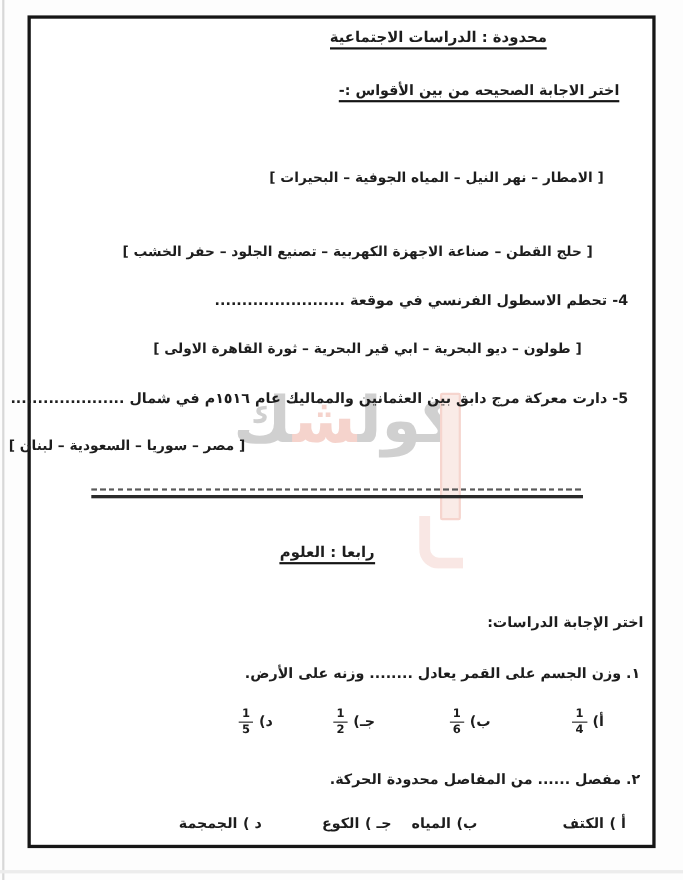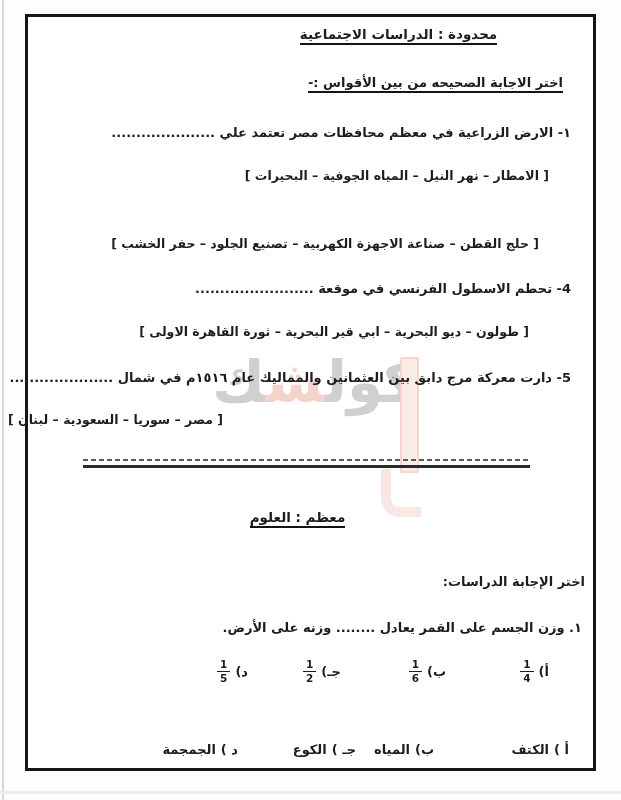--- a/index.html
+++ b/index.html
@@ -49,37 +49,36 @@
         <div class="wm-hook"></div>
       </div>
 
       <div class="line center-wrap z" style="top:9px">
         <span class="t3 underline">محدودة : الدراسات الاجتماعية</span>
       </div>
       <div class="line z" style="top:39px;right:30px">
         <span class="underline">اختر الاجابة الصحيحه من بين الأقواس :-</span>
       </div>
 
-      <div class="line z" style="top:71px;right:22px">١- الارض الزراعية في معظم محافظات مصر تعتمد علي .....................</div>
       <div class="line choices z" style="top:99px;right:44px">[ الامطار – نهر النيل – المياه الجوفية – البحيرات ]</div>
 
       <div class="line choices z" style="top:152px;right:54px">[ حلج القطن – صناعة الاجهزة الكهربية – تصنيع الجلود – حفر الخشب ]</div>
 
       <div class="line z" style="top:182px;right:22px">4- تحطم الاسطول الفرنسي في موقعة ........................</div>
       <div class="line choices z" style="top:210px;right:64px">[ طولون – ديو البحرية – ابي قير البحرية – ثورة القاهرة الاولى ]</div>
 
       <div class="line z" style="top:241px;right:22px">5- دارت معركة مرج دابق بين العثمانين والمماليك عام ١٥١٦م في شمال .....................</div>
       <div class="line choices z" style="top:268px;right:370px">[ مصر – سوريا – السعودية – لبنان ]</div>
 
       <div class="separator z">
         <div class="dashes"></div>
       </div>
 
       <div class="line center-wrap z" style="top:341px">
-        <span class="t4 underline">معظم : العلوم</span>
+        <span class="t4 underline">رابعا : العلوم</span>
       </div>
       <div class="line z" style="top:387px;right:8px">اختر الإجابة الدراسات:</div>
 
       <div class="line z" style="top:418px;right:11px">١. وزن الجسم على القمر يعادل ........ وزنه على الأرض.</div>
       <div class="optrow row1 z" style="top:442px">
         <div class="cell">
           <span>أ)</span>
           <span class="frac">
               <span class="num">1</span>
               <span class="den">4</span>
@@ -101,20 +100,21 @@
         </div>
         <div class="cell">
           <span>د)</span>
           <span class="frac">
               <span class="num">1</span>
               <span class="den">5</span>
             </span>
         </div>
       </div>
 
+      <div class="line z" style="top:475px;right:11px">٢. مفصل ...... من المفاصل محدودة الحركة.</div>
       <div class="optrow row2 z" style="top:500px">
         <div class="cell">
           <span>أ )</span>
           <span>الكتف</span>
         </div>
         <div class="cell">
           <span>ب)</span>
           <span>المياه</span>
         </div>
         <div class="cell">

